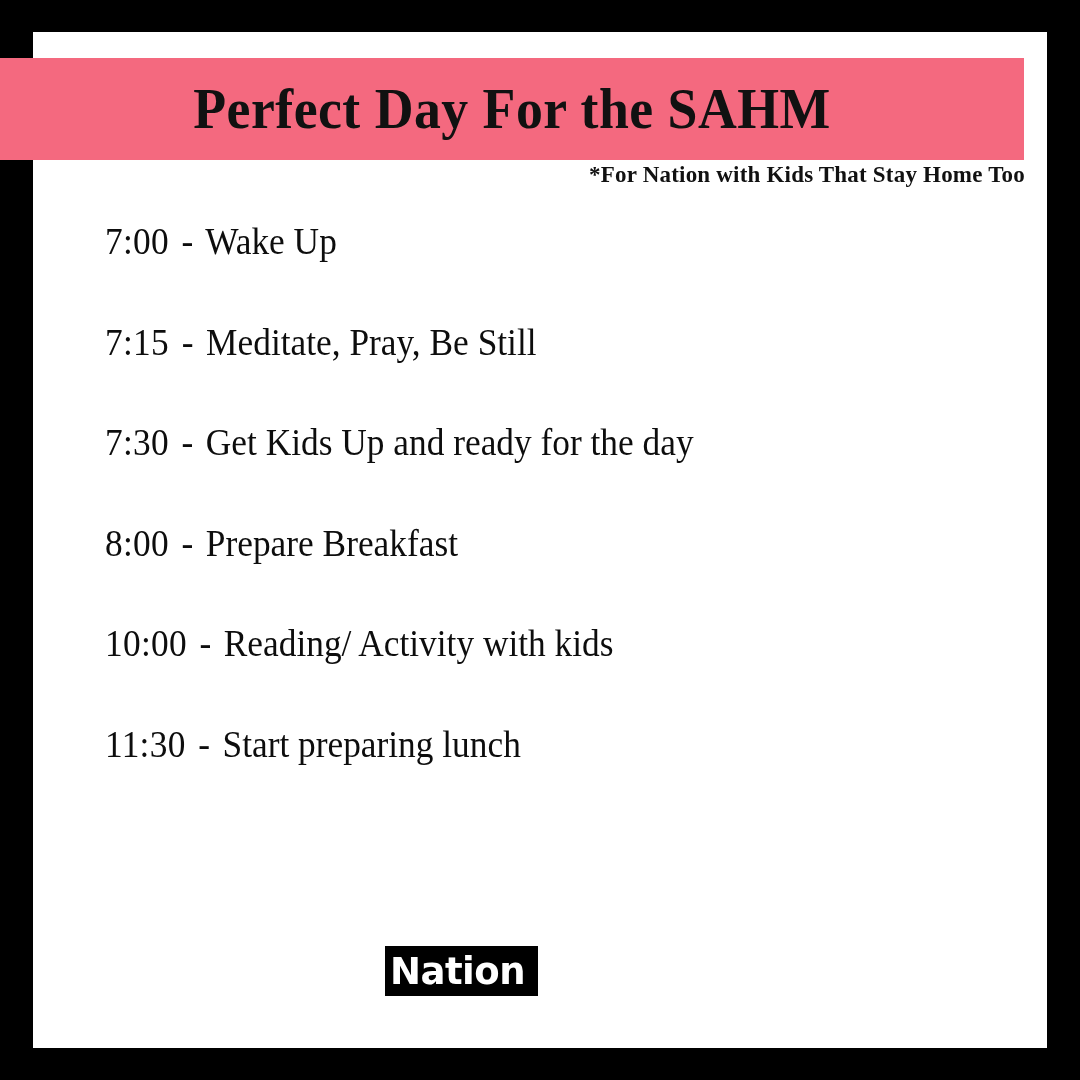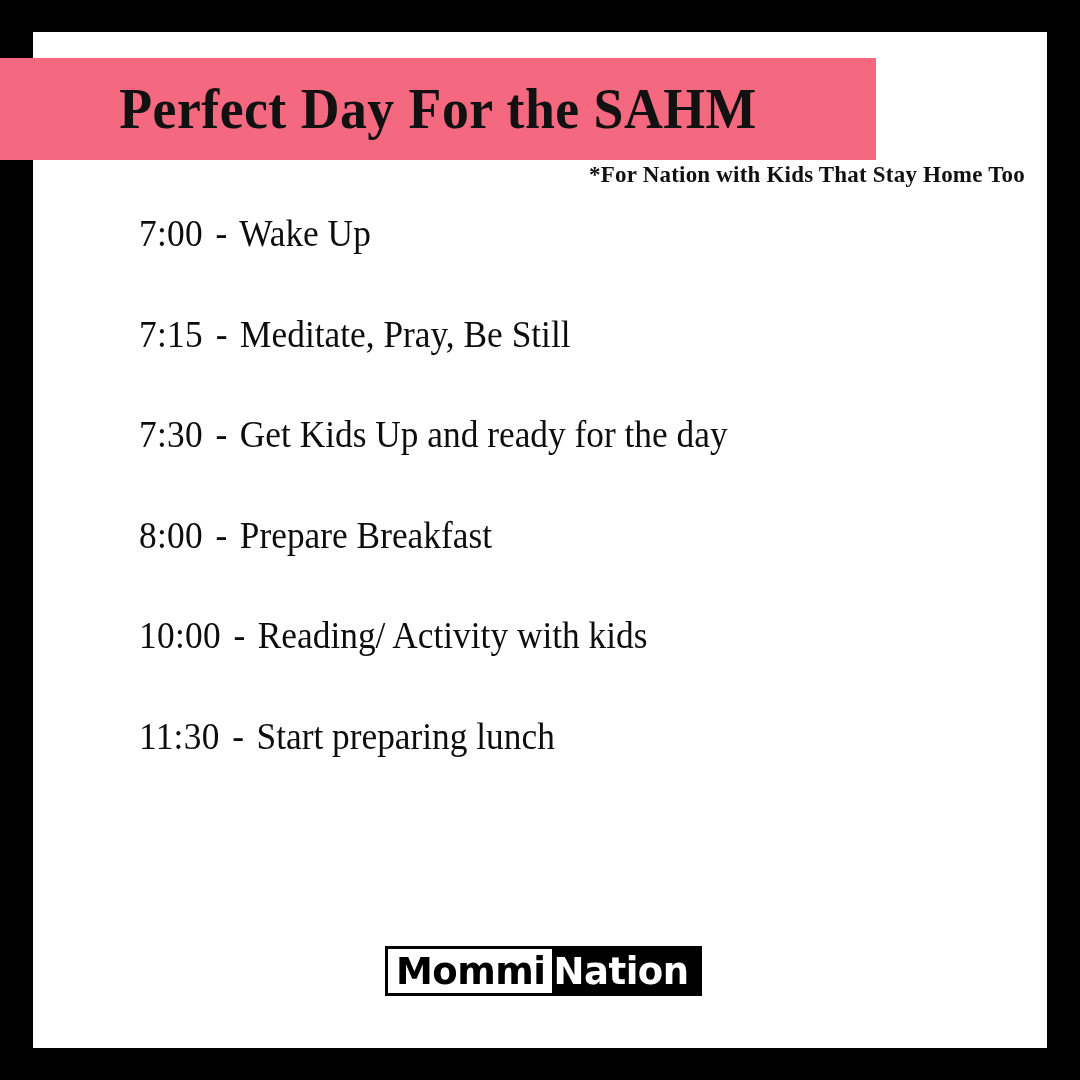--- a/index.html
+++ b/index.html
@@ -25,21 +25,21 @@
     width: 1014px;
     height: 1016px;
     background: #ffffff;
   }
 
   
   .banner {
     position: absolute;
     left: 0;
     top: 58px;
-    width: 876px;
+    width: 1024px;
     height: 102px;
     background: #f4697f;
     display: flex;
     align-items: center;
     justify-content: center;
   }
   .banner-title {
     color: #111111;
     font-family: "Liberation Serif", "DejaVu Serif", serif;
     font-size: 56px;
@@ -61,23 +61,22 @@
     font-size: 23px;
     font-weight: 700;
     letter-spacing: 0.2px;
     white-space: nowrap;
   }
 
   
   .schedule {
     position: absolute;
     left: 105px;
-    top: 212px;
+    top: 220px;
     width: 880px;
-    margin-left: 34px;
   }
   .sched-row {
     margin: 0 0 58px 0;
   }
   .sched-row:last-of-type { margin-bottom: 0; }
   .sched-line {
     color: #0d0d0d;
     font-family: "Liberation Serif", "DejaVu Serif", serif;
     font-size: 38px;
     font-weight: 400;
@@ -200,21 +199,18 @@
       <div class="sched-line">
         <span class="sched-time">11:30</span>
         <span class="sched-dash">-</span>
         <span class="sched-task">Start preparing lunch</span>
       </div>
     </div>
 
   </div>
 
   <div class="logo">
-    <div class="logo-left">
-      <span class="logo-text">Mommi</span>
-    </div>
     <div class="logo-right">
       <span class="logo-text">Nation</span>
     </div>
   </div>
 
 </div>
 
 </body></html>

